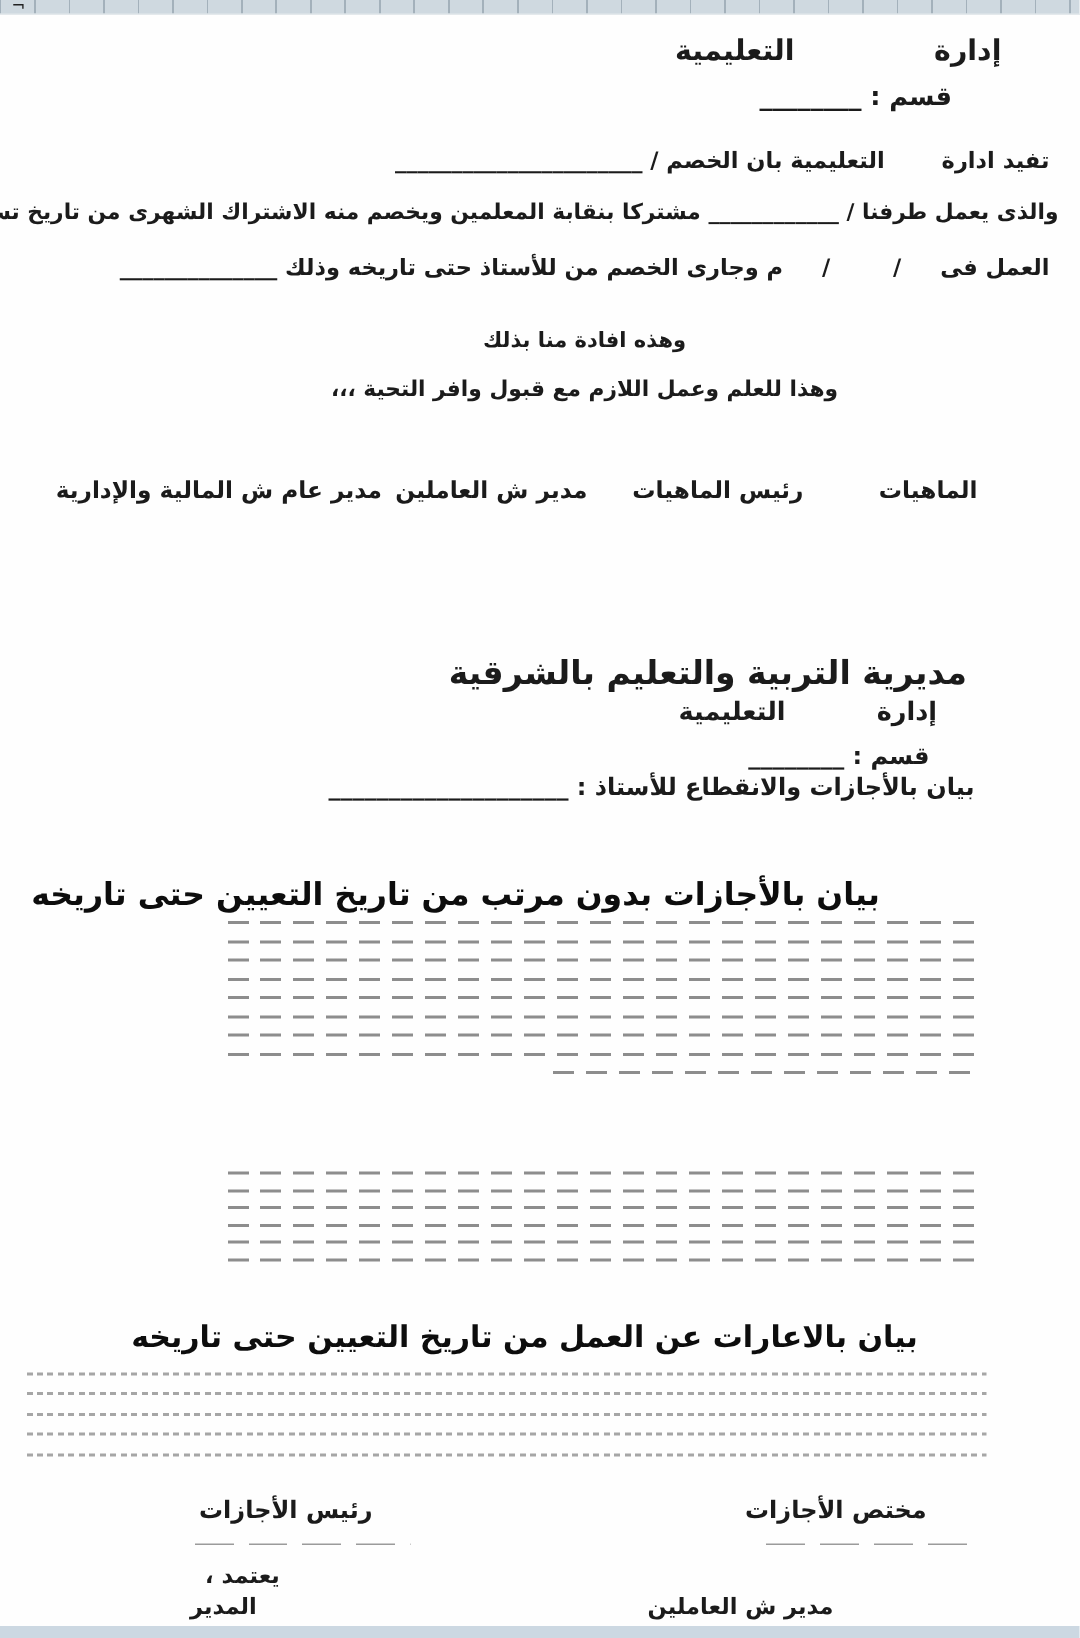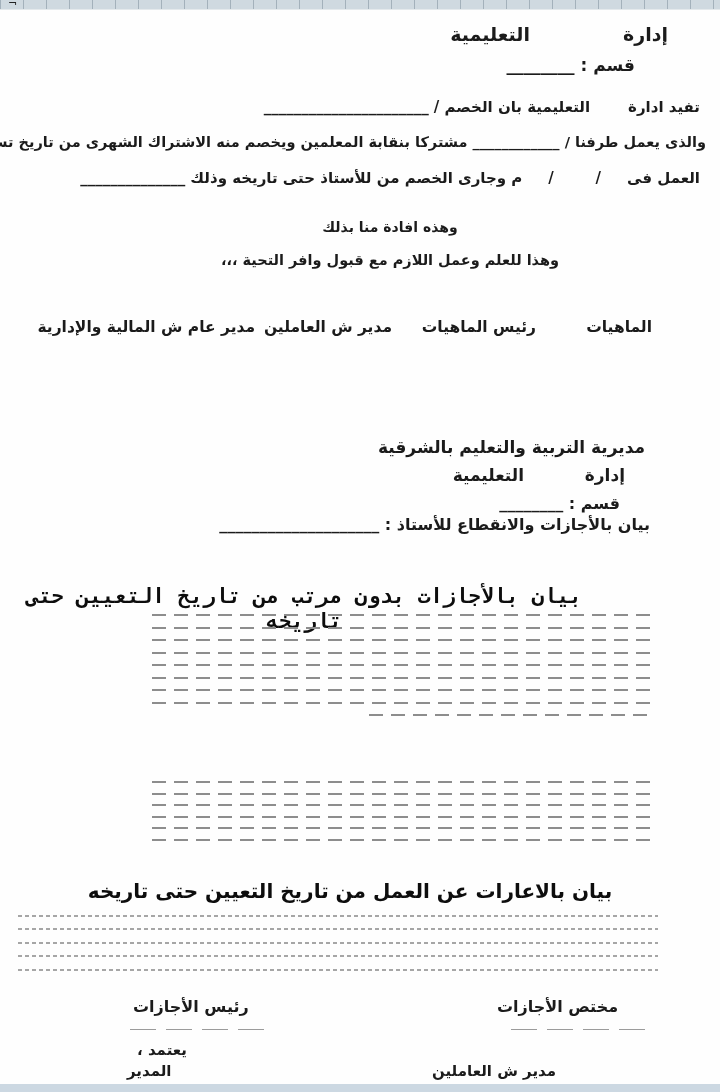--- a/index.html
+++ b/index.html
@@ -26,28 +26,28 @@
   .l-line2{top:134px;right:14px;font-size:14.5px;}
   .l-line3{top:169px;right:20px;display:flex;gap:26px;font-size:15px;}
   .l-note1{top:219px;left:60px;width:660px;text-align:center;font-size:14px;}
   .l-note2{top:252px;left:60px;width:660px;text-align:center;font-size:14.5px;}
   .sig{top:318px;font-size:15.5px;}
   .sig-0{right:68px;}
   .sig-1{right:184px;}
   .sig-2{right:328px;}
   .sig-3{right:465px;}
   
-  .st-dir{top:437px;right:75px;font-size:17px;}
+  .st-dir{top:437px;right:75px;font-size:22px;}
   .st-idara{top:465px;right:95px;font-size:17px;}
   .st-idara-val{top:465px;right:196px;font-size:17px;}
   .st-qism{top:494px;right:100px;font-size:16px;}
   .st-subject{top:515px;right:70px;font-size:16px;}
   
   .sec-title{position:absolute;text-align:center;font-size:21px;color:#0d0d0d;letter-spacing:0;}
-  .t1{top:567px;left:0;width:608px;font-family:Liberation Mono, monospace;}
+  .t1{top:567px;left:0;width:608px;}
   .t2{top:733px;left:0;width:690px;font-size:20px;}
   .t3{top:862px;left:0;width:700px;font-size:20px;}
   
   .rules{position:absolute;}
   .rules-1{top:614px;left:152px;width:503px;}
   .rules-2{top:781px;left:152px;width:503px;}
   .rules-3{top:915px;left:18px;width:640px;}
   .rule{height:2px;}
   .rule.dash{background-image:repeating-linear-gradient(90deg,#8d8d8d 0 14px,transparent 14px 22px);margin-bottom:10.5px;}
   .rules-2 .rule.dash{margin-bottom:9.6px;}

